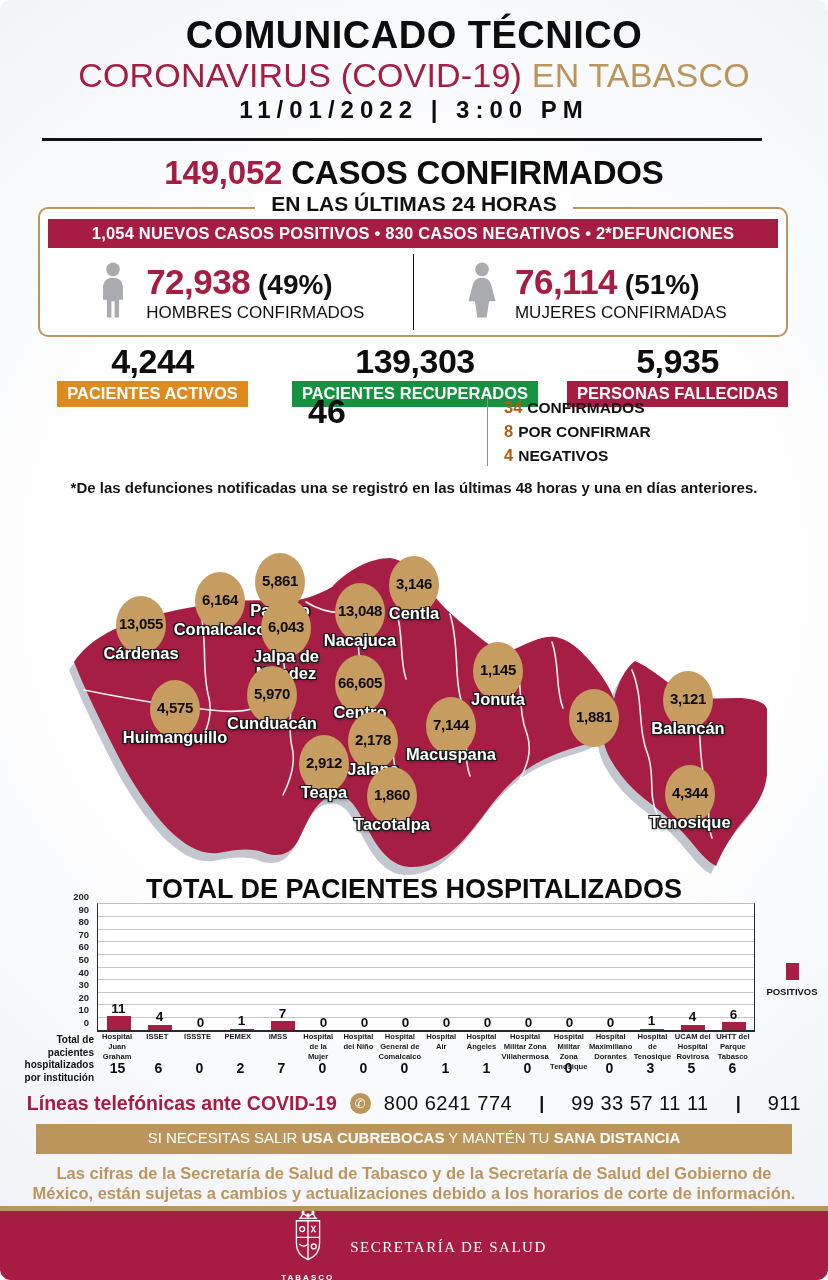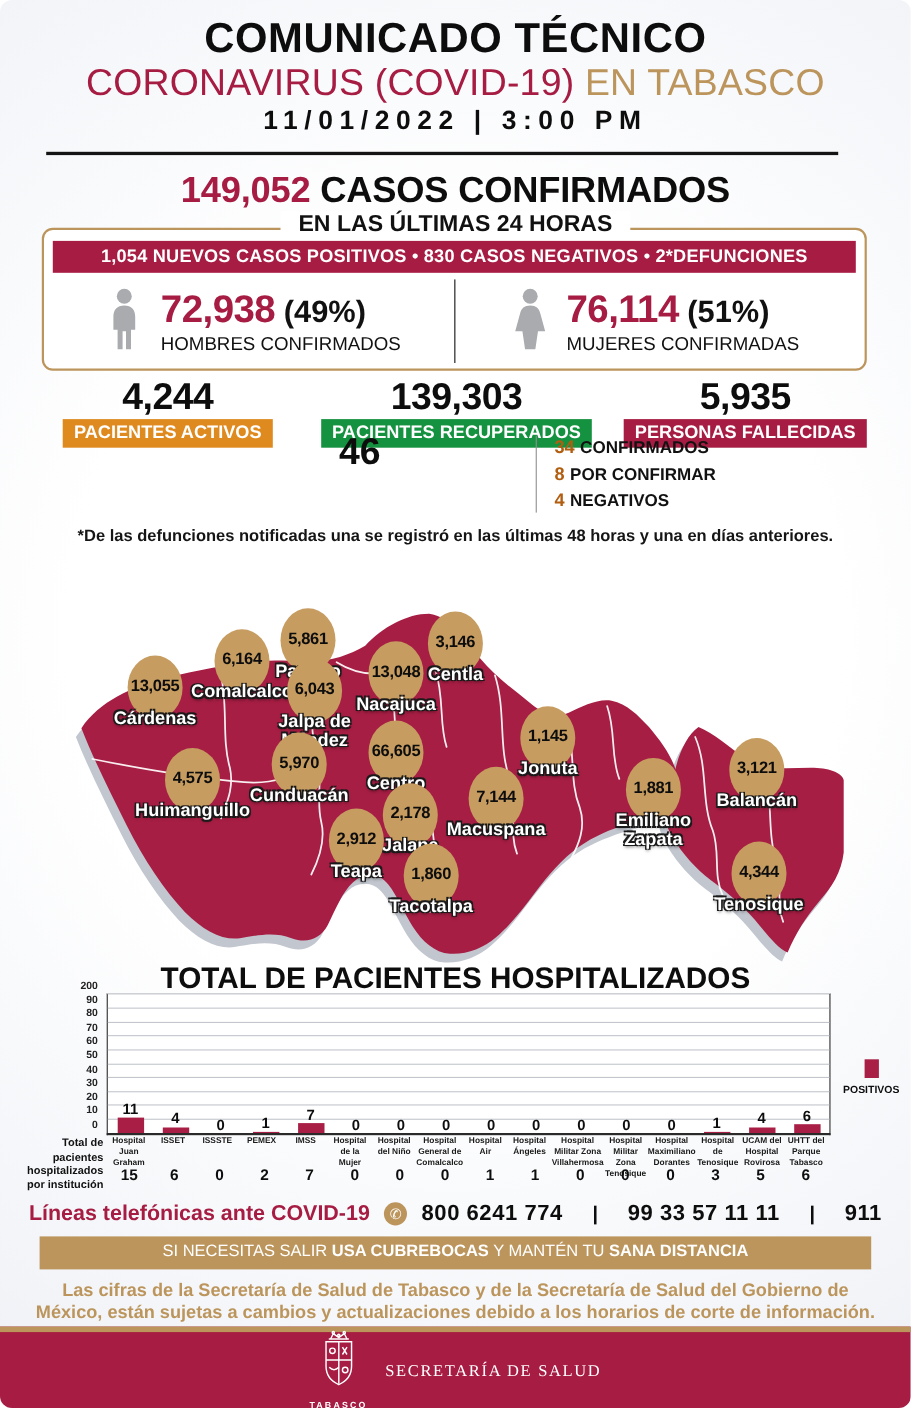--- a/index.html
+++ b/index.html
@@ -68,21 +68,21 @@
   .tcell{font-size:14px;font-weight:800;color:#0d0d0d;text-align:center;}
   .rowcap{position:absolute;left:6px;top:1034px;width:88px;text-align:right;font-size:10px;font-weight:800;color:#111;
           line-height:1.25;white-space:pre-line;}
   .legend{position:absolute;left:760px;top:963px;width:64px;text-align:center;}
   .legsq{width:13px;height:17px;background:#a81e45;margin:0 auto;}
   .leglab{margin-top:6px;font-size:9.5px;font-weight:800;color:#0d0d0d;}
   
   .phonerow{position:absolute;top:1092px;left:0;right:0;display:flex;align-items:center;justify-content:center;gap:13px;white-space:nowrap;}
   .phlabel{color:#a61c42;font-size:19.5px;font-weight:800;}
   .picon{width:21px;height:21px;border-radius:50%;background:#bc955c;color:#fff;display:flex;align-items:center;justify-content:center;font-size:13px;}
-  .phnum{color:#0d0d0d;font-size:20px;font-weight:700;letter-spacing:.5px;}
+  .phnum{color:#0d0d0d;font-size:20px;font-weight:400;letter-spacing:.5px;}
   .phsep{color:#0d0d0d;font-size:18px;font-weight:700;padding:0 14px;}
   .tanbanner{position:absolute;top:1124px;left:36px;right:36px;background:#bc955c;color:#fff;text-align:center;
              padding:4px 0 6px;font-size:15px;line-height:1.35;}
   .tanbanner .seg{font-weight:500;} .tanbanner .segb{font-weight:800;}
   .disclaimer{position:absolute;top:1164px;left:26px;right:26px;color:#bc955c;font-size:16.5px;font-weight:800;
               text-align:center;line-height:1.2;}
   .footer{position:absolute;left:0;right:0;top:1206px;height:74px;background:#a61c42;border-top:5px solid #bc955c;
           display:flex;align-items:center;justify-content:center;gap:16px;box-sizing:border-box;}
   .arms{text-align:center;color:#fff;}
   .armstate{font-size:8px;font-weight:700;letter-spacing:2px;margin-top:1px;}
@@ -245,22 +245,20 @@
           <div class="mlbl">Teapa</div>
         </div>
         <div class="mun" style="left: 338px; top: 219px;">
           <div class="ell"></div>
           <div class="mval">1,860</div>
           <div class="mlbl">Tacotalpa</div>
         </div>
         <div class="mun" style="left: 540px; top: 141px;">
           <div class="ell"></div>
           <div class="mval">1,881</div>
-          <div class="mlbl">Emiliano
-Zapata</div>
         </div>
         <div class="mun" style="left: 634px; top: 123px;">
           <div class="ell"></div>
           <div class="mval">3,121</div>
           <div class="mlbl">Balancán</div>
         </div>
         <div class="mun" style="left: 636px; top: 217px;">
           <div class="ell"></div>
           <div class="mval">4,344</div>
           <div class="mlbl">Tenosique</div>

